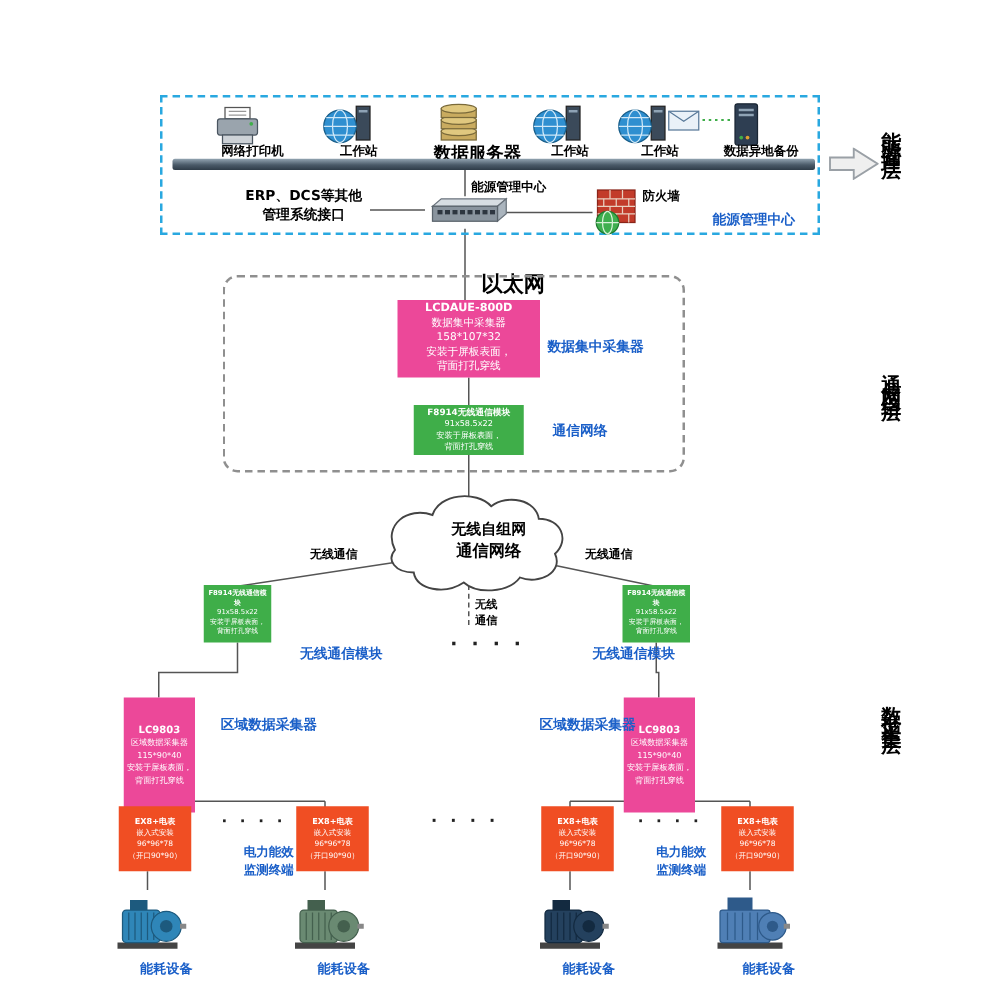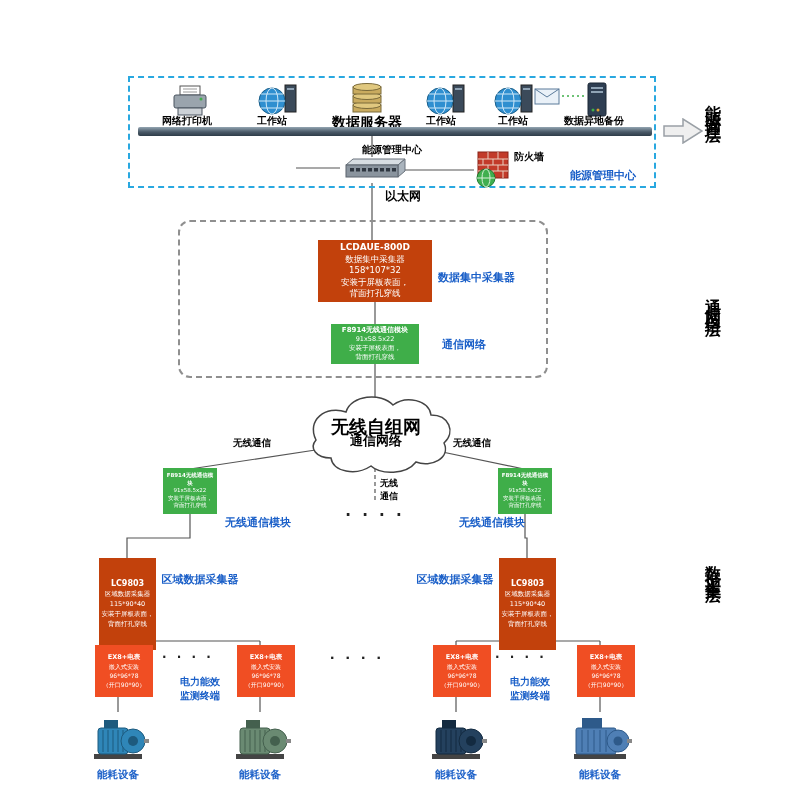--- a/index.html
+++ b/index.html
@@ -1,28 +1,28 @@
 <!DOCTYPE html>
 <html><head>
 <meta charset="utf-8">
 <style>
   * { margin:0; padding:0; box-sizing:border-box; }
   html,body { background:#fff; }
   body { font-family:"DejaVu Sans","Liberation Sans",sans-serif; }
   .canvas { position:relative; width:800px; height:800px; background:#fff; overflow:hidden; }
   .abs { position:absolute; }
-  .cx { transform:translateX(-50%); }
+  .cx { transform:translateX(-50%);margin-left:15px; }
   .lbl { font-weight:bold; color:#000; white-space:nowrap; }
   .lbl-blue { font-weight:bold; color:#1a5fc8; white-space:nowrap; }
   .vlabel { writing-mode:vertical-rl; font-size:16px; font-weight:bold; letter-spacing:6px; color:#000; }
   .dashed-blue { border:2px dashed #29a8e0; }
   .dashed-gray { border:2px dashed #8f8f8f; border-radius:12px; }
   .bus { background:linear-gradient(#93a5b2,#4a5a68 55%,#2e3c48); border-radius:2px; }
   .box { color:#fff; text-align:center; display:flex; flex-direction:column; justify-content:center; }
-  .bluebox  { background:#c2410c; }
+  .bluebox  { background:#ec4899; }
   .greenbox { background:#3fae49; }
   .orangebox{ background:#f04e23; }
   .box-collector { width:114px; height:62px; font-size:8.5px; line-height:11.5px; }
   .box-collector .t1 { font-weight:bold; font-size:9px; }
   .box-comm { width:88px; height:40px; font-size:6.5px; line-height:9px; }
   .box-comm .t1 { font-weight:bold; font-size:7px; }
   .box-module { width:54px; height:46px; font-size:5.5px; line-height:7.5px; padding:1px; }
   .box-module .t1 { font-weight:bold; }
   .box-region { width:57px; height:92px; font-size:6.5px; line-height:10px; }
   .box-region .t1 { font-weight:bold; font-size:8px; }
@@ -162,20 +162,24 @@
         <rect x="22" y="11" width="4" height="3.5"></rect>
           <rect x="28" y="11" width="4" height="3.5"></rect>
         <rect x="34" y="11" width="4" height="3.5"></rect>
           <rect x="40" y="11" width="4" height="3.5"></rect>
         <rect x="46" y="11" width="4" height="3.5"></rect>
           <rect x="52" y="11" width="4" height="3.5"></rect>
       </g>
     </svg>
   </div>
 
+  <div class="abs" style="left:190px;top:149px;width:106px;text-align:center">
+    <div class="lbl" style="font-size:11px">ERP、DCS等其他</div>
+    <div class="lbl" style="font-size:11px">管理系统接口</div>
+  </div>
 
   <div class="abs" style="left:474px;top:150px">
     <svg width="38" height="38" viewBox="0 0 38 38">
       <rect x="4" y="2" width="30" height="26" fill="#c23b2a" stroke="#8a2418"></rect>
       <g stroke="#e8d0c0" stroke-width="1">
         <line x1="4" y1="9" x2="34" y2="9"></line>
           <line x1="4" y1="15" x2="34" y2="15"></line>
           <line x1="4" y1="21" x2="34" y2="21"></line>
         <line x1="14" y1="2" x2="14" y2="9"></line>
           <line x1="24" y1="2" x2="24" y2="9"></line>
@@ -198,21 +202,21 @@
   <div class="abs lbl-blue" style="left:570px;top:168px;font-size:11px">能源管理中心</div>
 
   <div class="abs" style="left:663px;top:118px">
     <svg width="40" height="26" viewBox="0 0 40 26">
       <polygon points="1,8 20,8 20,1 39,13 20,25 20,18 1,18" fill="#efefef" stroke="#9aa0a6" stroke-width="1.5"></polygon>
     </svg>
   </div>
 
   <div class="abs vlabel" style="left:702px;top:92px">能源管理层</div>
 
-  <div class="abs lbl" style="left:385px;top:188px;font-size:12px">以太网</div>
+  <div class="abs lbl" style="left:385px;top:216px;font-size:17px">以太网</div>
 
   <div class="abs dashed-gray" style="left:178px;top:220px;width:370px;height:158px"></div>
 
   <div class="abs box bluebox box-collector" style="left:318px;top:240px">
     <span class="t1">LCDAUE-800D</span>
     <span>数据集中采集器</span>
     <span>158*107*32</span>
     <span>安装于屏板表面，</span>
     <span>背面打孔穿线</span>
   </div>
@@ -224,21 +228,21 @@
     <span>安装于屏板表面，</span>
     <span>背面打孔穿线</span>
   </div>
   <div class="abs lbl-blue" style="left:442px;top:337px;font-size:11px">通信网络</div>
 
   <div class="abs vlabel" style="left:702px;top:286px">通信网络层</div>
 
   <svg class="abs" style="left:298px;top:392px" width="160" height="86" viewBox="0 0 160 86">
     <path d="M 18 48 C 8 28 28 13 48 20 C 53 3 83 0 95 13 C 108 3 131 8 133 23 C 151 23 158 40 146 51 C 153 66 133 76 118 70 C 108 83 83 83 73 74 C 58 84 35 80 33 66 C 18 66 11 56 18 48 Z" fill="#ffffff" stroke="#444" stroke-width="1.5"></path>
   </svg>
-  <div class="abs cx lbl" style="left:376px;top:415px;font-size:18px">无线自组网</div>
+  <div class="abs cx lbl" style="left:376px;top:415px;font-size:12px">无线自组网</div>
   <div class="abs cx lbl" style="left:376px;top:432px;font-size:13px">通信网络</div>
 
   <div class="abs cx lbl" style="left:252px;top:437px;font-size:9.5px">无线通信</div>
   <div class="abs cx lbl" style="left:472px;top:437px;font-size:9.5px">无线通信</div>
 
   <div class="abs" style="left:380px;top:477px;text-align:center">
     <div class="lbl" style="font-size:9px">无线</div>
     <div class="lbl" style="font-size:9px">通信</div>
   </div>
   <div class="abs cx dots" style="left:375px;top:506px;font-size:15px">· · · ·</div>

